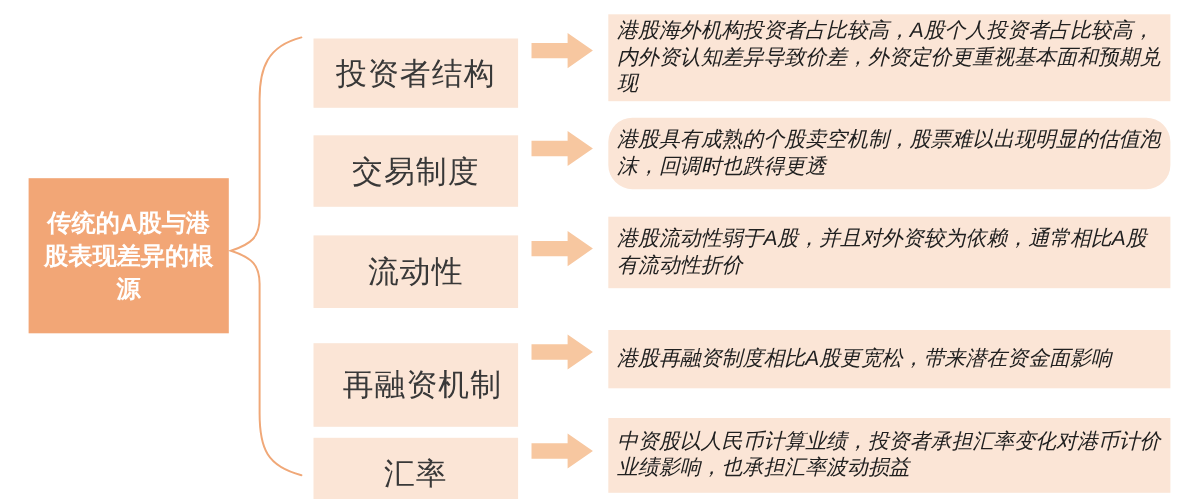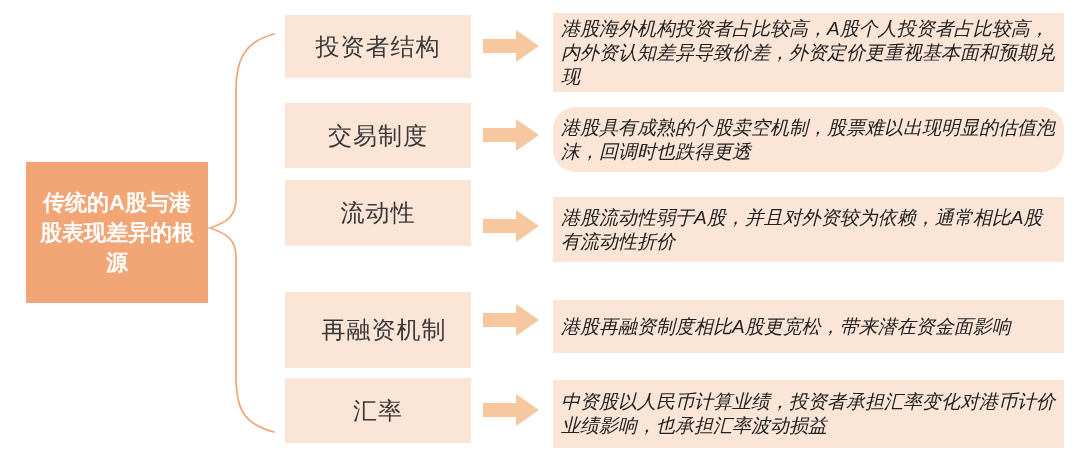--- a/index.html
+++ b/index.html
@@ -27,32 +27,32 @@
     position:absolute;left:26px;top:162px;width:182px;height:141px;
     background:var(--root-box-fill);color:var(--root-box-text);
     display:flex;align-items:center;justify-content:center;text-align:center;
     font-size:22px;font-weight:bold;line-height:30px;padding:0 12px;
   }
   .brace{position:absolute;left:198px;top:28px;width:82px;height:410px;}
   .label-box{
     position:absolute;left:285px;width:186px;
     background:var(--category-box-fill);color:var(--label-text);
     display:flex;align-items:center;justify-content:center;
-    font-size:24px;letter-spacing:1px;
+    font-size:28px;letter-spacing:1px;margin-top:20px;
   }
   .arrow{position:absolute;left:483px;width:57px;height:36px;}
   .desc-box{
     position:absolute;left:553px;width:511px;
     background:var(--description-box-fill);color:var(--body-text);
     display:flex;align-items:center;
     font-size:19px;line-height:24px;padding:2px 4px 2px 8px;font-style:italic;
   }
   .lb1{top:15px;height:63px;}  .db1{top:13px;height:79px;}  .ar1{top:28px;}
   .lb2{top:103px;height:65px;} .db2{top:107px;height:65px;border-radius:22px;} .ar2{top:117px;}
-  .lb3{top:180px;height:66px;} .db3{top:197px;height:65px;} .ar3{top:208px;}
+  .lb3{top:194px;height:66px;} .db3{top:197px;height:65px;} .ar3{top:208px;}
   .lb4{top:292px;height:76px;padding-left:12px;} .db4{top:300px;height:53px;} .ar4{top:302px;}
   .lb5{top:378px;height:65px;} .db5{top:380px;height:68px;} .ar5{top:392px;}
   .watermark{position:absolute;left:780px;top:348px;width:300px;height:106px;}
   .k-logo{position:absolute;left:4px;top:2px;width:118px;height:112px;}
   .wm-brand{
     position:absolute;left:126px;top:8px;width:170px;
     color:var(--watermark-blue);font-size:42px;font-weight:bold;
     letter-spacing:0px;line-height:44px;white-space:nowrap;
   }
   .wm-url{

